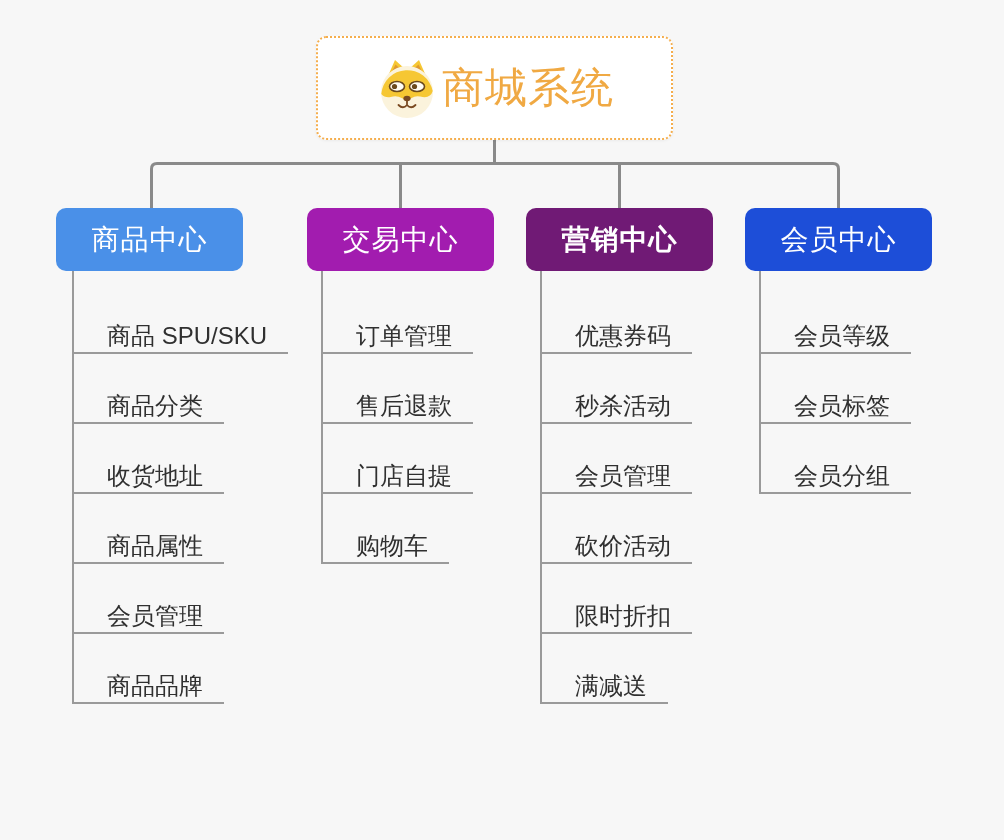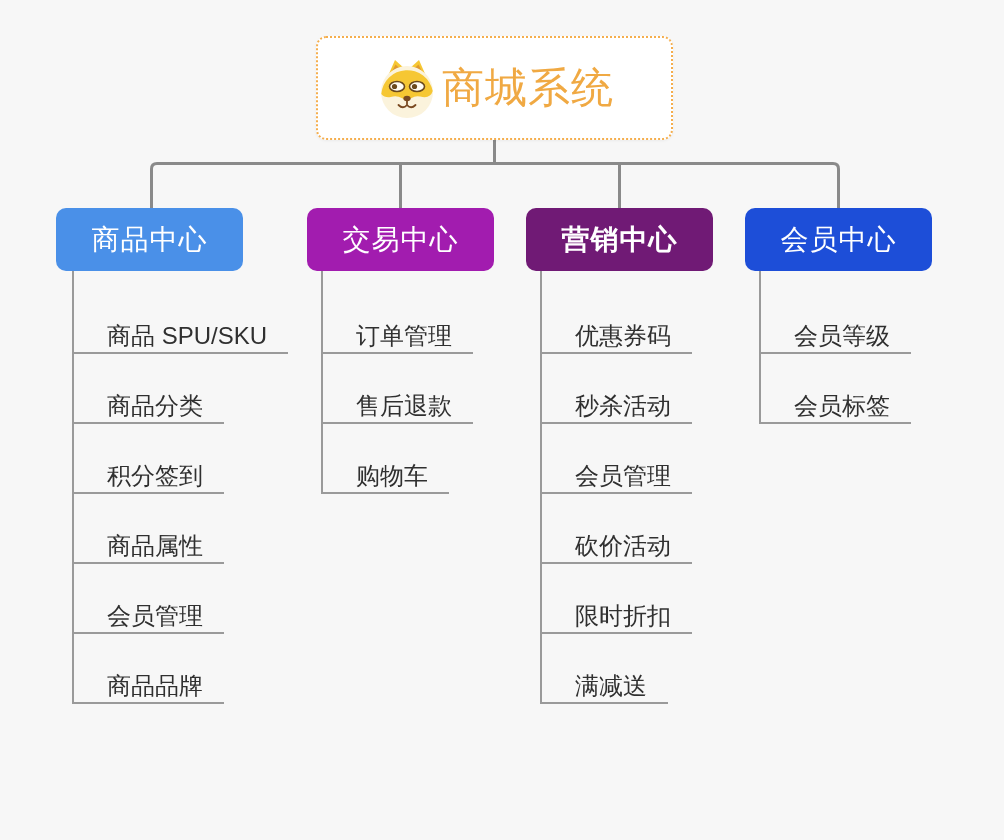--- a/index.html
+++ b/index.html
@@ -83,41 +83,44 @@
       <span>商品中心</span>
     </div>
     <div class="leaf-col" style="left: 72px;">
       <div class="leaf-row">
         <div class="leaf">商品 SPU/SKU</div>
       </div>
       <div class="leaf-row">
         <div class="leaf">商品分类</div>
       </div>
       <div class="leaf-row">
-        <div class="leaf">积分签到</div>
+        <div class="leaf">收货地址</div>
       </div>
       <div class="leaf-row">
         <div class="leaf">商品属性</div>
       </div>
       <div class="leaf-row">
         <div class="leaf">会员管理</div>
       </div>
       <div class="leaf-row">
         <div class="leaf">商品品牌</div>
       </div>
     </div>
     <div class="branch-box" style="left: 307px; background: #a21caf;">
       <span>交易中心</span>
     </div>
     <div class="leaf-col" style="left: 321px;">
       <div class="leaf-row">
         <div class="leaf">订单管理</div>
       </div>
       <div class="leaf-row">
         <div class="leaf">售后退款</div>
+      </div>
+      <div class="leaf-row">
+        <div class="leaf">门店自提</div>
       </div>
       <div class="leaf-row">
         <div class="leaf">购物车</div>
       </div>
     </div>
     <div class="branch-box" style="left: 526px; background: #701a75; font-weight: bold;">
       <span>营销中心</span>
     </div>
     <div class="leaf-col" style="left: 540px;">
       <div class="leaf-row">
@@ -142,14 +145,17 @@
     <div class="branch-box" style="left: 745px; background: #1d4ed8;">
       <span>会员中心</span>
     </div>
     <div class="leaf-col" style="left: 759px;">
       <div class="leaf-row">
         <div class="leaf">会员等级</div>
       </div>
       <div class="leaf-row">
         <div class="leaf">会员标签</div>
       </div>
+      <div class="leaf-row">
+        <div class="leaf">会员分组</div>
+      </div>
     </div>
   </div>
 
 </body></html>

